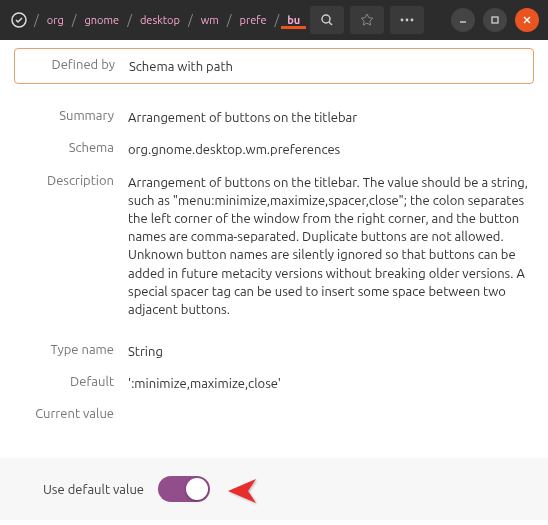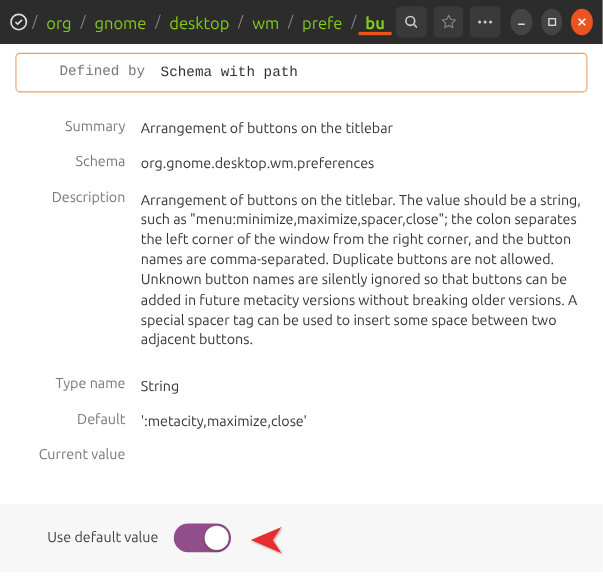--- a/index.html
+++ b/index.html
@@ -1,30 +1,30 @@
 <!DOCTYPE html>
 <html><head>
 <meta charset="utf-8">
 <style>
 * { box-sizing: border-box; margin: 0; padding: 0; }
 body { font-family: Ubuntu, Cantarell, sans-serif; font-size: 13px; color: #3d3d3d; background: #fff; width: 548px; }
 .titlebar { background: #2c2c2c; height: 40px; display: flex; align-items: center; padding: 0 6px; gap: 2px; }
 .tb-icon { color: #ddd; display: flex; align-items: center; justify-content: center; width: 26px; height: 28px; }
-.crumb { color: #84cc16; padding: 3px 6px; font-size: 15px; cursor: pointer; text-align: center; }
+.crumb { color: #f9a8d4; padding: 3px 6px; font-size: 11px; cursor: pointer; text-align: center; }
 .crumb.active { border-bottom: 3px solid #e95420; padding-bottom: 0; font-weight: bold; }
 .sep { color: #888; }
 .tb-btn { width: 34px; height: 28px; background: #3a3a3a; border-radius: 4px; display: flex; align-items: center; justify-content: center; color: #ccc; cursor: pointer; margin: 0 2px; }
 .tb-btn.circle { width: 24px; height: 24px; border-radius: 50%; background: #444; margin: 0 3px; }
 .tb-btn.close { background: #e95420; color: #fff; }
 .spacer { flex: 1; }
 .content { padding: 8px 14px 14px 14px; }
 .row { display: flex; padding: 10px 4px 4px 4px; }
 .row .label { width: 110px; text-align: right; padding-right: 14px; color: #777; font-size: 13px; }
 .row .val { flex: 1; font-size: 13px; color: #333; line-height: 1.4; }
-.highlight { border: 1.5px solid #e7a06a; border-radius: 4px; padding: 8px 21px; margin-bottom: 2px; font-family: Liberation Mono, monospace; }
+.highlight { border: 1.5px solid #e7a06a; border-radius: 4px; padding: 8px 4px; margin-bottom: 2px; }
 .section { background: #f7f7f7; padding: 18px 14px; display: flex; align-items: center; margin-top: 20px; gap: 14px; }
 .section .slabel { width: 130px; text-align: right; color: #404040; font-size: 13px; }
 .switch { position: relative; width: 52px; height: 26px; background: #924d8b; border-radius: 13px; cursor: pointer; }
 .switch .knob { position: absolute; right: 2px; top: 2px; width: 22px; height: 22px; background: #fff; border-radius: 50%; box-shadow: 0 1px 3px rgba(0,0,0,0.3); }
 .arrow-wrap { position: relative; margin-left: 6px; }
 .arrow-wrap svg { position: absolute; top: -28px; left: -2px; }
 svg { display: block; }
 </style>
 </head>
 <body>
@@ -101,21 +101,21 @@
   <div class="row">
     <div class="label">Description</div>
     <div class="val">Arrangement of buttons on the titlebar. The value should be a string, such as "menu:minimize,maximize,spacer,close"; the colon separates the left corner of the window from the right corner, and the button names are comma-separated. Duplicate buttons are not allowed. Unknown button names are silently ignored so that buttons can be added in future metacity versions without breaking older versions. A special spacer tag can be used to insert some space between two adjacent buttons.</div>
   </div>
   <div class="row" style="margin-top:10px">
     <div class="label">Type name</div>
     <div class="val">String</div>
   </div>
   <div class="row">
     <div class="label">Default</div>
-    <div class="val">':metacity,maximize,close'</div>
+    <div class="val">':minimize,maximize,close'</div>
   </div>
   <div class="row">
     <div class="label">Current value</div>
   </div>
 </div>
 
 <div class="section">
   <div class="slabel">Use default value</div>
   <div class="switch">
     <div class="knob"></div>

